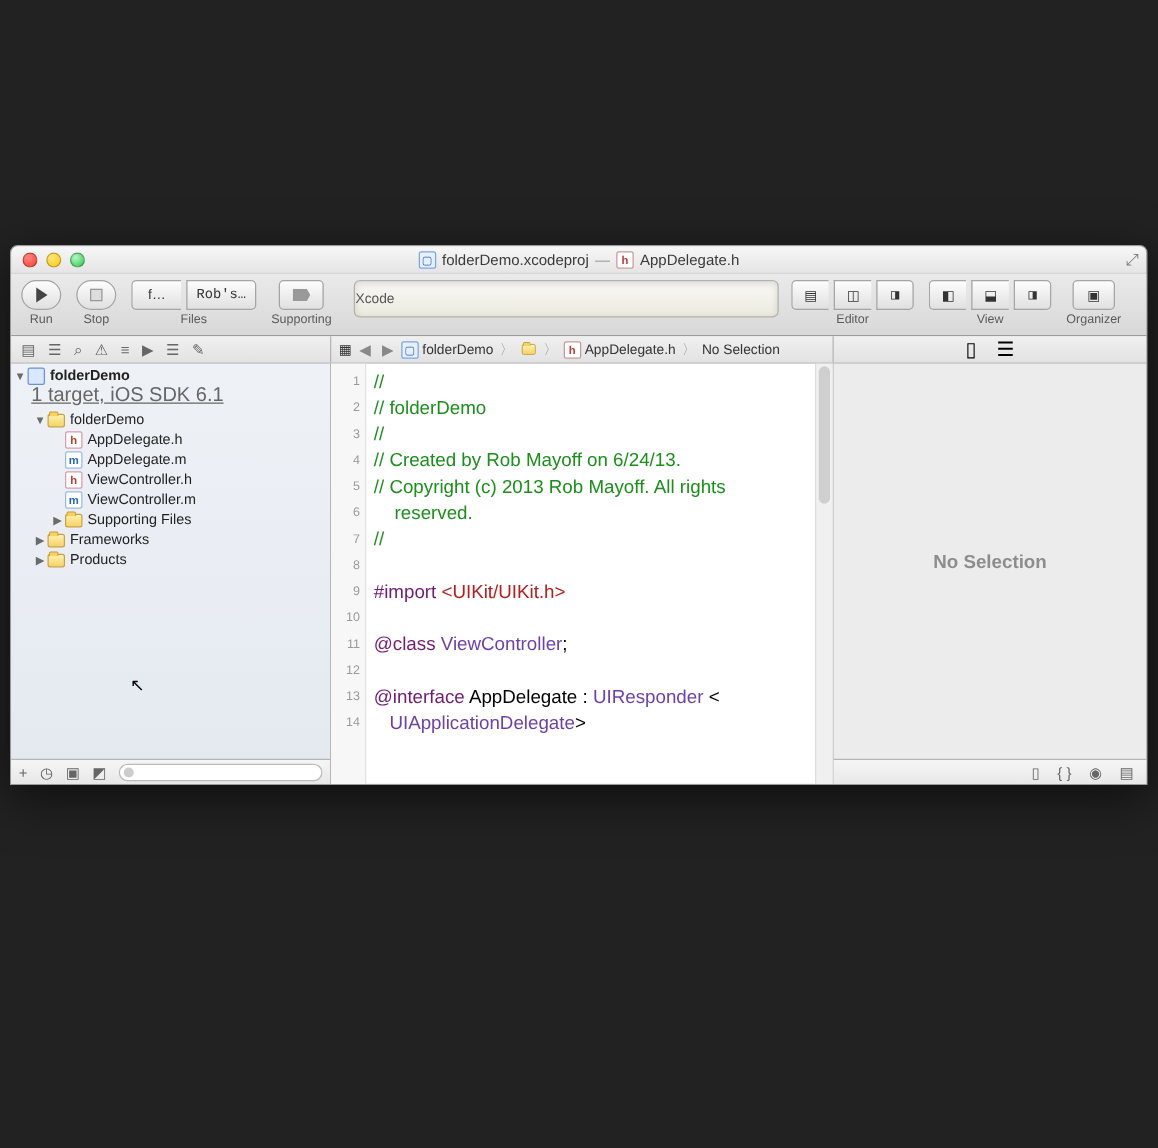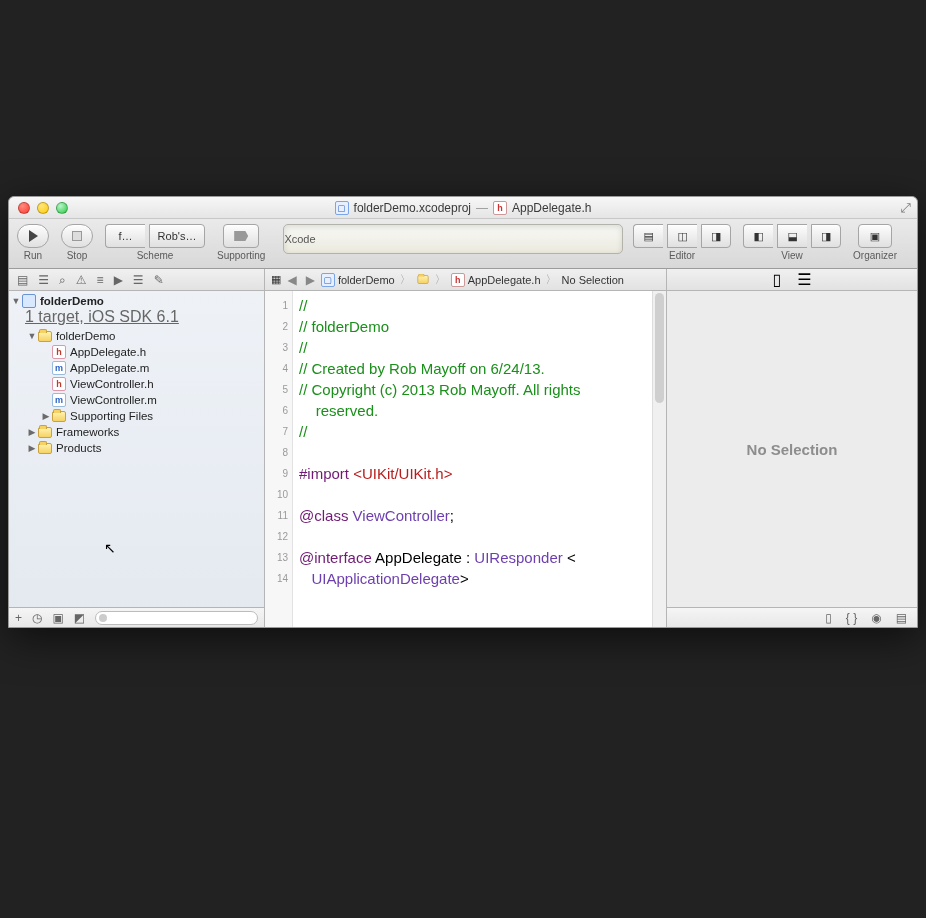--- a/index.html
+++ b/index.html
@@ -47,21 +47,21 @@
     border:1px solid #a5a5a5; border-radius:4px;
     display:flex;align-items:center;justify-content:center;
     font-size:11px;color:#333; cursor:pointer;
     box-shadow:inset 0 1px 0 rgba(255,255,255,.8);
   }
   .btn.round{border-radius:12px;width:32px;}
   .btn.pill{border-radius:4px;}
   .seg{display:flex;}
   .seg .btn{border-radius:0;border-right-width:0;}
   .seg .btn:first-child{border-radius:4px 0 0 4px;}
-  .seg .btn:last-child{border-radius:0 4px 4px 0;border-right-width:1px;}
+  .seg .btn:last-child{border-radius:0 4px 4px 0;border-right-width:1px;font-family:Liberation Mono, monospace;}
   .lcd{
     flex:0 0 340px;height:30px;margin:0 6px;
     background:linear-gradient(#f8f8f6,#eceade);
     border:1px solid #b3b3ab;border-radius:5px;
     display:flex;align-items:center;justify-content:flex-start;
     font-size:11px;color:#555;
     box-shadow:inset 0 2px 6px rgba(0,0,0,.12);
   }
   .spacer{flex:1;}
 
@@ -172,21 +172,21 @@
             <span class="g-stop"></span>
           </div>
       </div>
       <div class="tb-label">Stop</div>
     </div>
     <div class="tb-group">
       <div class="tb-row seg">
         <div class="btn" style="min-width:40px">f…</div>
         <div class="btn" style="min-width:56px">Rob's…</div>
       </div>
-      <div class="tb-label">Scheme</div>
+      <div class="tb-label">Files</div>
     </div>
     <div class="tb-group">
       <div class="tb-row">
         <div class="btn pill" style="width:36px">
             <span class="g-bp"></span>
           </div>
       </div>
       <div class="tb-label">Supporting</div>
     </div>
 

